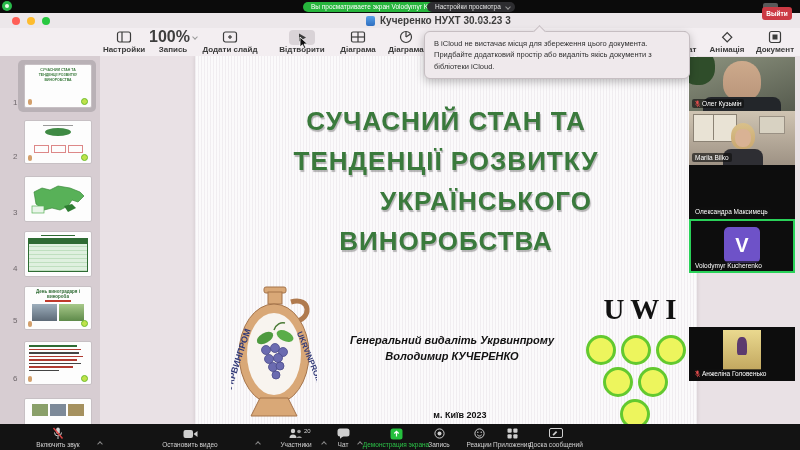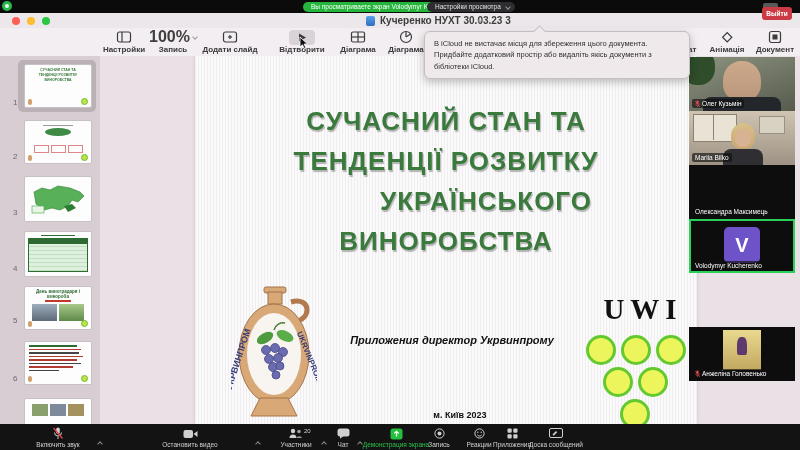--- a/index.html
+++ b/index.html
@@ -235,21 +235,22 @@
           <circle cx="42" cy="81" r="4.5"></circle>
             <circle cx="49" cy="80" r="4"></circle>
           <circle cx="45" cy="89" r="4"></circle>
         </g>
         <text x="10" y="74" font-size="9" font-weight="bold" fill="#323a78" text-anchor="middle" transform="rotate(-72 10 74)">УКРВИНПРОМ</text>
         <text x="76" y="72" font-size="8" font-weight="bold" fill="#323a78" text-anchor="middle" transform="rotate(68 76 72)">UKRVINPROM</text>
       </svg>
     </div>
 
     <div class="abs" id="authors">
-      <div>Приложения директор Укрвинпрому</div>
+      <div>Генеральний видаліть Укрвинпрому</div>
+      <div>Володимир КУЧЕРЕНКО</div>
     </div>
     <div class="abs" id="place">м. Київ 2023</div>
 
     <div class="abs" id="uwi-text">UWI</div>
     <div class="uwi-c" style="left:391px;top:279px;"></div>
     <div class="uwi-c" style="left:426px;top:279px;"></div>
     <div class="uwi-c" style="left:461px;top:279px;"></div>
     <div class="uwi-c" style="left:408px;top:311px;"></div>
     <div class="uwi-c" style="left:443px;top:311px;"></div>
     <div class="uwi-c" style="left:425px;top:343px;"></div>

